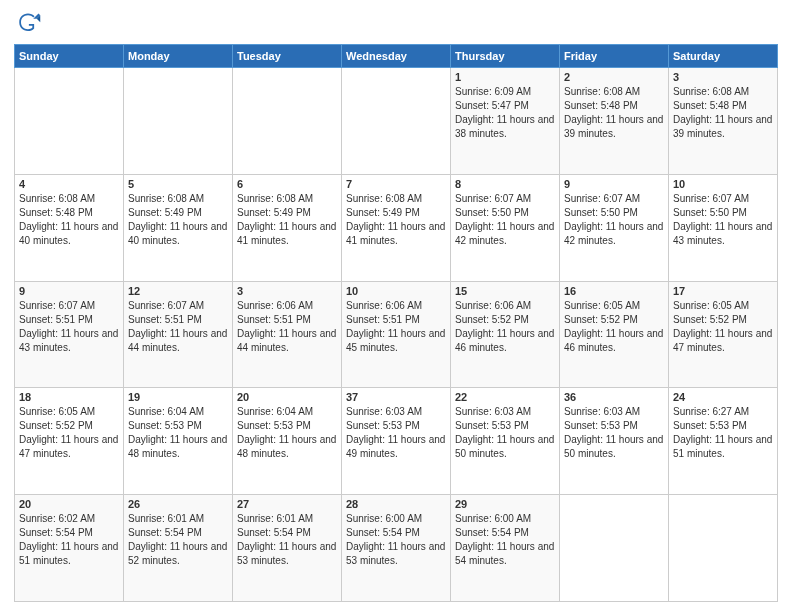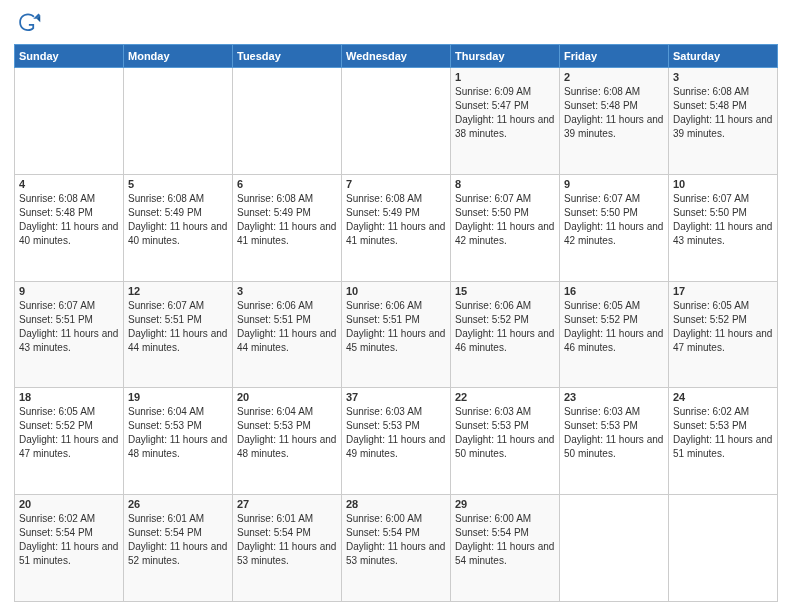--- a/index.html
+++ b/index.html
@@ -290,29 +290,29 @@
 and 49 minutes.</div>
           </td>
           <td>
             <span class="day-num">22</span>
             <div class="day-info">Sunrise: 6:03 AM
 Sunset: 5:53 PM
 Daylight: 11 hours
 and 50 minutes.</div>
           </td>
           <td>
-            <span class="day-num">23</span>
+            <span class="day-num">36</span>
             <div class="day-info">Sunrise: 6:03 AM
 Sunset: 5:53 PM
 Daylight: 11 hours
 and 50 minutes.</div>
           </td>
           <td>
             <span class="day-num">24</span>
-            <div class="day-info">Sunrise: 6:02 AM
+            <div class="day-info">Sunrise: 6:27 AM
 Sunset: 5:53 PM
 Daylight: 11 hours
 and 51 minutes.</div>
           </td>
         </tr>
         <tr>
           <td>
             <span class="day-num">20</span>
             <div class="day-info">Sunrise: 6:02 AM
 Sunset: 5:54 PM

